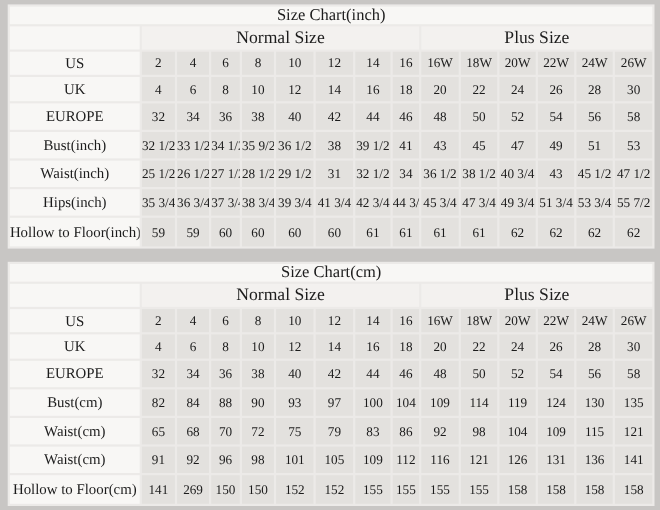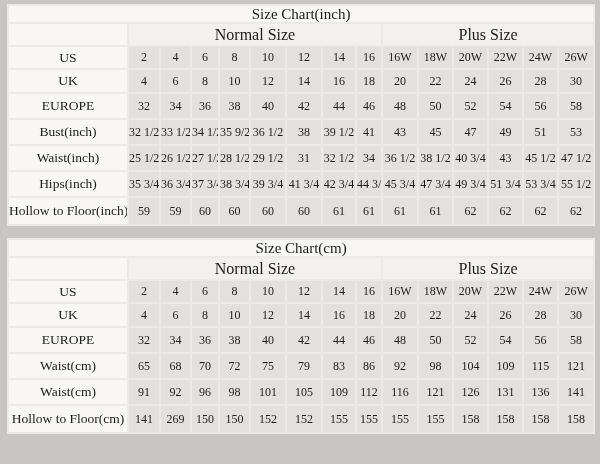--- a/index.html
+++ b/index.html
@@ -181,21 +181,21 @@
           <td class="data-cell" colspan="1" style="height: 24px; line-height: 24px;">38 3/4</td>
           <td class="data-cell" colspan="1" style="height: 24px; line-height: 24px;">39 3/4</td>
           <td class="data-cell" colspan="1" style="height: 24px; line-height: 24px;">41 3/4</td>
           <td class="data-cell" colspan="1" style="height: 24px; line-height: 24px;">42 3/4</td>
           <td class="data-cell" colspan="1" style="height: 24px; line-height: 24px;">44 3/4</td>
           <td class="data-cell" colspan="1" style="height: 24px; line-height: 24px;">45 3/4</td>
           <td class="data-cell" colspan="1" style="height: 24px; line-height: 24px;">47 3/4</td>
           <td class="data-cell" colspan="1" style="height: 24px; line-height: 24px;">49 3/4</td>
           <td class="data-cell" colspan="1" style="height: 24px; line-height: 24px;">51 3/4</td>
           <td class="data-cell" colspan="1" style="height: 24px; line-height: 24px;">53 3/4</td>
-          <td class="data-cell" colspan="1" style="height: 24px; line-height: 24px;">55 1/2</td>
+          <td class="data-cell" colspan="1" style="height: 24px; line-height: 24px;">55 7/2</td>
         </tr>
         <tr>
           <td class="label-cell" colspan="1" style="height: 26px; line-height: 26px;">Hollow to Floor(inch)</td>
           <td class="data-cell" colspan="1" style="height: 26px; line-height: 26px;">59</td>
           <td class="data-cell" colspan="1" style="height: 26px; line-height: 26px;">59</td>
           <td class="data-cell" colspan="1" style="height: 26px; line-height: 26px;">60</td>
           <td class="data-cell" colspan="1" style="height: 26px; line-height: 26px;">60</td>
           <td class="data-cell" colspan="1" style="height: 26px; line-height: 26px;">60</td>
           <td class="data-cell" colspan="1" style="height: 26px; line-height: 26px;">60</td>
           <td class="data-cell" colspan="1" style="height: 26px; line-height: 26px;">61</td>
@@ -282,20 +282,37 @@
           <td class="data-cell" colspan="1" style="height: 24px; line-height: 24px;">44</td>
           <td class="data-cell" colspan="1" style="height: 24px; line-height: 24px;">46</td>
           <td class="data-cell" colspan="1" style="height: 24px; line-height: 24px;">48</td>
           <td class="data-cell" colspan="1" style="height: 24px; line-height: 24px;">50</td>
           <td class="data-cell" colspan="1" style="height: 24px; line-height: 24px;">52</td>
           <td class="data-cell" colspan="1" style="height: 24px; line-height: 24px;">54</td>
           <td class="data-cell" colspan="1" style="height: 24px; line-height: 24px;">56</td>
           <td class="data-cell" colspan="1" style="height: 24px; line-height: 24px;">58</td>
         </tr>
         <tr>
+          <td class="label-cell" colspan="1" style="height: 24px; line-height: 24px;">Bust(cm)</td>
+          <td class="data-cell" colspan="1" style="height: 24px; line-height: 24px;">82</td>
+          <td class="data-cell" colspan="1" style="height: 24px; line-height: 24px;">84</td>
+          <td class="data-cell" colspan="1" style="height: 24px; line-height: 24px;">88</td>
+          <td class="data-cell" colspan="1" style="height: 24px; line-height: 24px;">90</td>
+          <td class="data-cell" colspan="1" style="height: 24px; line-height: 24px;">93</td>
+          <td class="data-cell" colspan="1" style="height: 24px; line-height: 24px;">97</td>
+          <td class="data-cell" colspan="1" style="height: 24px; line-height: 24px;">100</td>
+          <td class="data-cell" colspan="1" style="height: 24px; line-height: 24px;">104</td>
+          <td class="data-cell" colspan="1" style="height: 24px; line-height: 24px;">109</td>
+          <td class="data-cell" colspan="1" style="height: 24px; line-height: 24px;">114</td>
+          <td class="data-cell" colspan="1" style="height: 24px; line-height: 24px;">119</td>
+          <td class="data-cell" colspan="1" style="height: 24px; line-height: 24px;">124</td>
+          <td class="data-cell" colspan="1" style="height: 24px; line-height: 24px;">130</td>
+          <td class="data-cell" colspan="1" style="height: 24px; line-height: 24px;">135</td>
+        </tr>
+        <tr>
           <td class="label-cell" colspan="1" style="height: 24px; line-height: 24px;">Waist(cm)</td>
           <td class="data-cell" colspan="1" style="height: 24px; line-height: 24px;">65</td>
           <td class="data-cell" colspan="1" style="height: 24px; line-height: 24px;">68</td>
           <td class="data-cell" colspan="1" style="height: 24px; line-height: 24px;">70</td>
           <td class="data-cell" colspan="1" style="height: 24px; line-height: 24px;">72</td>
           <td class="data-cell" colspan="1" style="height: 24px; line-height: 24px;">75</td>
           <td class="data-cell" colspan="1" style="height: 24px; line-height: 24px;">79</td>
           <td class="data-cell" colspan="1" style="height: 24px; line-height: 24px;">83</td>
           <td class="data-cell" colspan="1" style="height: 24px; line-height: 24px;">86</td>
           <td class="data-cell" colspan="1" style="height: 24px; line-height: 24px;">92</td>

